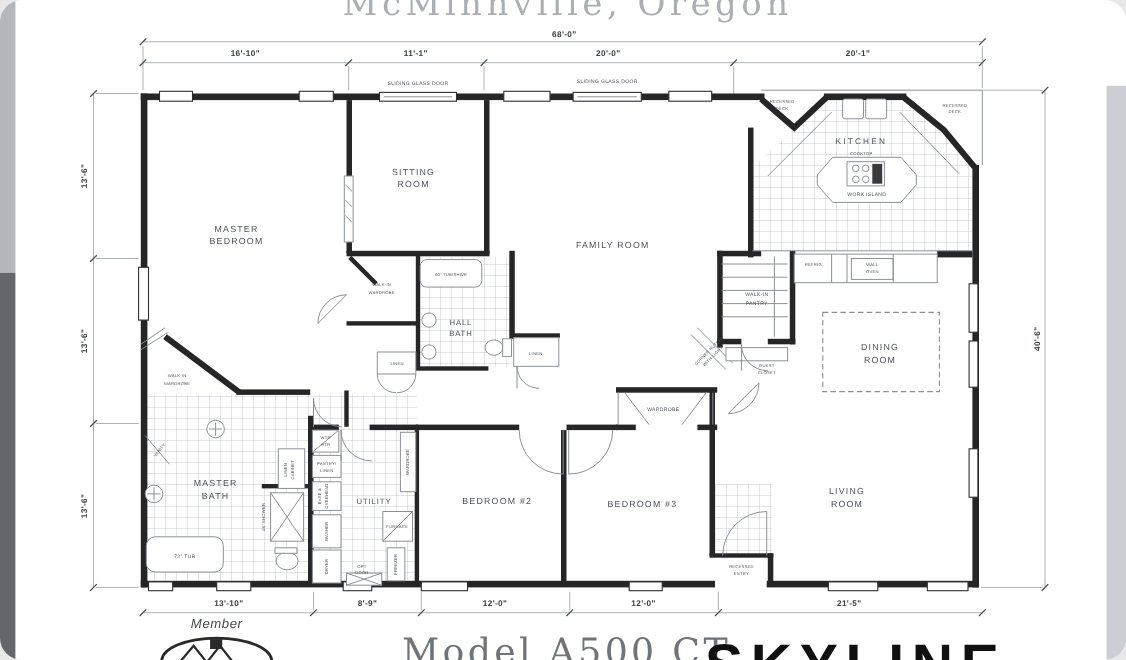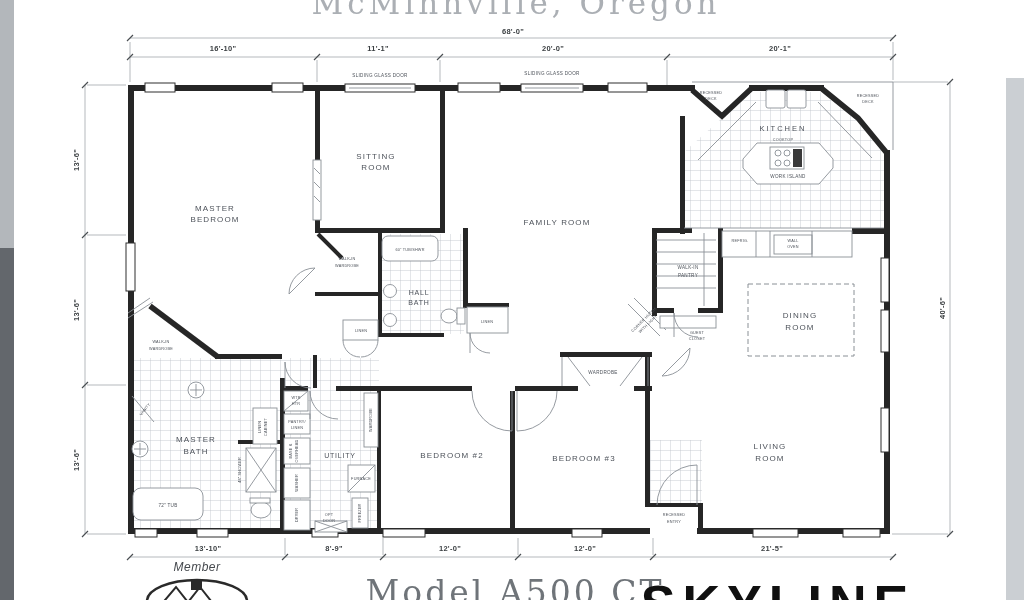--- a/index.html
+++ b/index.html
@@ -1,17 +1,17 @@
 <!DOCTYPE html>
 <html><head>
 <meta charset="utf-8">
 <style>
   html,body{margin:0;padding:0;background:#e8e8e8;}
   .stage{position:relative;width:1024px;height:600px;background:#ffffff;overflow:hidden;
-         font-family:"Liberation Sans",sans-serif;}
+         font-family:"Liberation Sans",sans-serif;border-radius:20px;}
   svg{position:absolute;left:0;top:0;}
   
   .w{fill:#262626;}
   .ws{stroke:#262626;stroke-width:5.5;fill:none;}
   .ws4{stroke:#262626;stroke-width:4;fill:none;}
   .tn{stroke:#8a9096;stroke-width:0.9;fill:none;}
   .tnf{stroke:#8a9096;stroke-width:0.9;fill:#ffffff;}
   .dl{stroke:#a2a7ac;stroke-width:0.8;fill:none;}
   .tk{stroke:#4a4e52;stroke-width:1.2;}
   .win{fill:#ffffff;stroke:#2e2e2e;stroke-width:1;}

